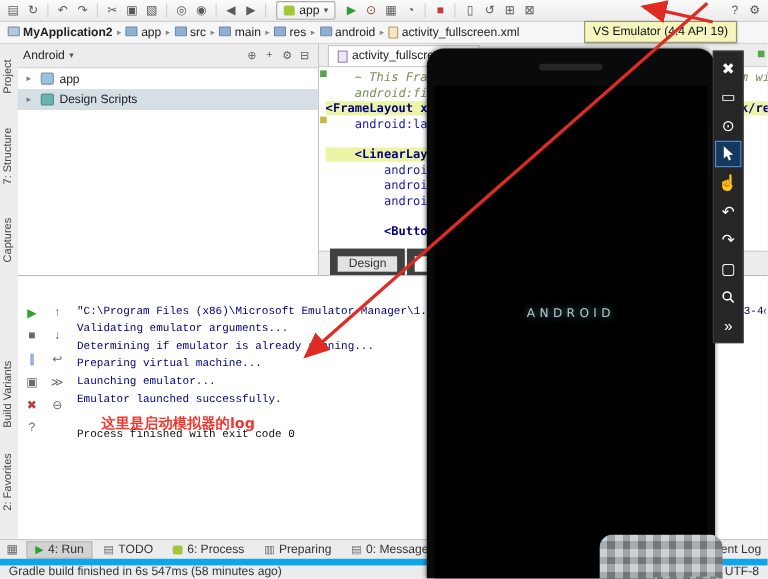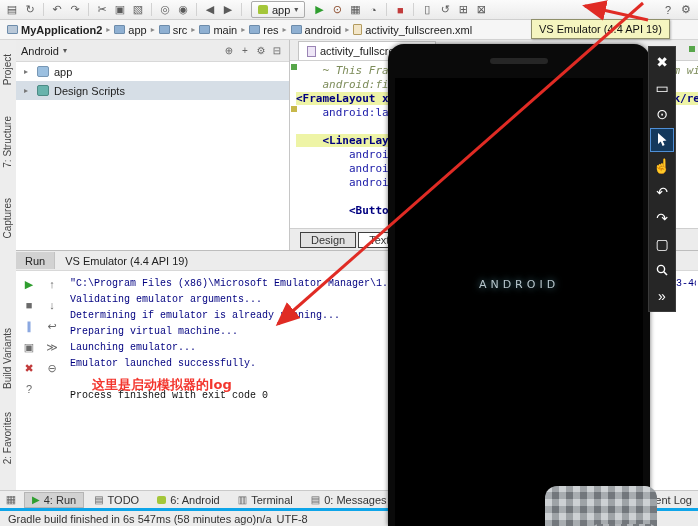--- a/index.html
+++ b/index.html
@@ -17,21 +17,21 @@
   .tb-flex{flex:1;}
   .run-combo{display:inline-flex;align-items:center;gap:4px;height:15px;padding:0 6px;margin:0 4px;
              background:linear-gradient(#ffffff,#ededed);border:1px solid #ababab;border-radius:2px;}
   .robot{width:10px;height:9px;background:#a4c639;border-radius:2px 2px 1px 1px;}
   .caret{font-size:8px;color:#555;}
 
   
   .breadcrumb{position:absolute;left:0;top:20px;width:698px;height:20px;box-sizing:border-box;
               background:#f6f6f6;border-bottom:1px solid #d6d6d6;display:flex;align-items:center;
               padding-left:5px;gap:1px;}
-  .crumb{display:inline-flex;align-items:center;gap:3px;padding:0 2px;}
+  .crumb{display:inline-flex;gap:3px;padding:0 2px;}
   .crumb.first span:last-child{font-weight:bold;}
   .crumb-sep{color:#8a8a8a;font-size:8px;padding:0 1px;}
   .ficon{width:11px;height:9px;border-radius:1px;background:#8fb0d2;border:1px solid #6d8cab;box-sizing:border-box;}
   .fi-project-folder{background:#b9c8d8;}
   .fi-xml-file{background:#f3e6c8;border-color:#b39b5f;width:9px;height:11px;}
 
   
   .left-strip{position:absolute;left:0;top:40px;width:16px;height:450px;background:#ededed;
               border-right:1px solid #d0d0d0;}
   .strip-label{position:absolute;left:2px;writing-mode:vertical-rl;transform:rotate(180deg);
@@ -65,21 +65,21 @@
              white-space:pre;overflow:hidden;}
   .t-comment{color:#7d8c5a;font-style:italic;}
   .t-tag{color:#000080;font-weight:bold;}
   .t-tag-hl{color:#000080;font-weight:bold;background:#eef4a6;}
   .t-attr{color:#1a1aa8;}
   .t-blank{color:#000;}
   .gmark{position:absolute;width:6px;height:6px;}
   .editor-bottom{position:absolute;left:290px;top:228px;width:408px;height:22px;box-sizing:border-box;
                  background:#ececec;border-top:1px solid #cfcfcf;display:flex;align-items:center;
                  gap:2px;padding-left:10px;}
-  .dt-tab{padding:1px 10px;border:1px solid #404040;background:#e2e2e2;color:#333;}
+  .dt-tab{padding:1px 10px;border:7px solid #404040;background:#e2e2e2;color:#333;}
   .dt-tab.active{background:#ffffff;}
 
   
   .run{position:absolute;left:16px;top:250px;width:682px;height:240px;box-sizing:border-box;
        background:#ffffff;border-top:1px solid #bdbdbd;}
   .run-header{height:19px;background:#ececec;border-bottom:1px solid #d8d8d8;display:flex;
               align-items:center;gap:10px;}
   .run-tab{height:17px;background:#d2d2d2;display:flex;align-items:center;gap:4px;padding:0 9px;
            border-right:1px solid #c2c2c2;}
   .run-title{color:#222;}
@@ -103,22 +103,22 @@
   .tw-items{display:flex;align-items:center;gap:2px;flex:1;}
   .tw-item{display:inline-flex;align-items:center;gap:4px;padding:1px 7px;color:#333;border:1px solid transparent;}
   .tw-item.active{background:#d2d2d2;border-color:#b5b5b5;}
   .twi{font-size:10px;color:#666;}
   .twi-run{color:#2f9e2f;}
   .twi-android{width:9px;height:8px;background:#a4c639;border-radius:2px;}
   .tw-right{color:#333;padding-right:2px;}
 
   
   .statusbar{position:absolute;left:0;top:508px;width:698px;height:18px;box-sizing:border-box;
-             background:#ececec;border-top:3px solid #0ea5e9;display:flex;align-items:center;
-             justify-content:flex-start;padding:0 8px;color:#333;}
+             background:#ececec;border-top:6px solid #0ea5e9;display:flex;align-items:center;
+             justify-content:space-between;padding:0 8px;color:#333;}
   .status-right{display:flex;gap:5px;}
 
   
   .emulator{position:absolute;left:388px;top:44px;width:290px;height:482px;z-index:50;}
   .phone{position:absolute;left:0;top:0;width:262px;height:482px;background:#0a0a0a;
          border-radius:16px 16px 0 0;box-shadow:0 0 5px rgba(0,0,0,.55);}
   .speaker{position:absolute;left:50%;top:14px;transform:translateX(-50%);width:58px;height:6px;
            background:#262626;border-radius:3px;}
   .screen{position:absolute;left:7px;top:34px;right:7px;bottom:0;background:#000;}
   .boot-logo{position:absolute;left:50%;top:200px;transform:translateX(-50%);
@@ -272,26 +272,20 @@
     <div class="gmark" style="left:1px;top:24px;background:#57a64a;"></div>
     <div class="gmark" style="left:1px;top:66px;background:#c7b84a;"></div>
     <div class="gmark" style="left:399px;top:6px;background:#57a64a;"></div>
   </div>
   <div class="editor-bottom">
       <span class="dt-tab">Design</span>
       <span class="dt-tab active">Text</span>
     </div>
 
   <div class="run">
-    <div class="run-header">
-      <span class="run-tab">
-        <span>Run</span>
-      </span>
-      <span class="run-title">VS Emulator (4.4 API 19)</span>
-    </div>
     <div class="rtb rtb1">
         <span class="icon rci rc-rerun">▶</span>
         <span class="icon rci rc-stop">■</span>
         <span class="icon rci rc-pause">∥</span>
         <span class="icon rci rc-restore">▣</span>
         <span class="icon rci rc-close">✖</span>
         <span class="icon rci rc-help">?</span>
       </div>
     <div class="rtb rtb2">
         <span class="icon rci rc-up">↑</span>
@@ -311,25 +305,25 @@
         <span class="tw-item active">
           <span class="twi twi-run">▶</span>
           <span>4: Run</span>
         </span>
         <span class="tw-item">
           <span class="twi twi-todo">▤</span>
           <span>TODO</span>
         </span>
         <span class="tw-item">
           <span class="twi twi-android"></span>
-          <span>6: Android</span>
+          <span>6: Process</span>
         </span>
         <span class="tw-item">
           <span class="twi twi-terminal">▥</span>
-          <span>Terminal</span>
+          <span>Preparing</span>
         </span>
         <span class="tw-item">
           <span class="twi twi-messages">▤</span>
           <span>0: Messages</span>
         </span>
       </span>
     <span class="tw-right">Event Log</span>
   </div>
 
   <div class="statusbar">

